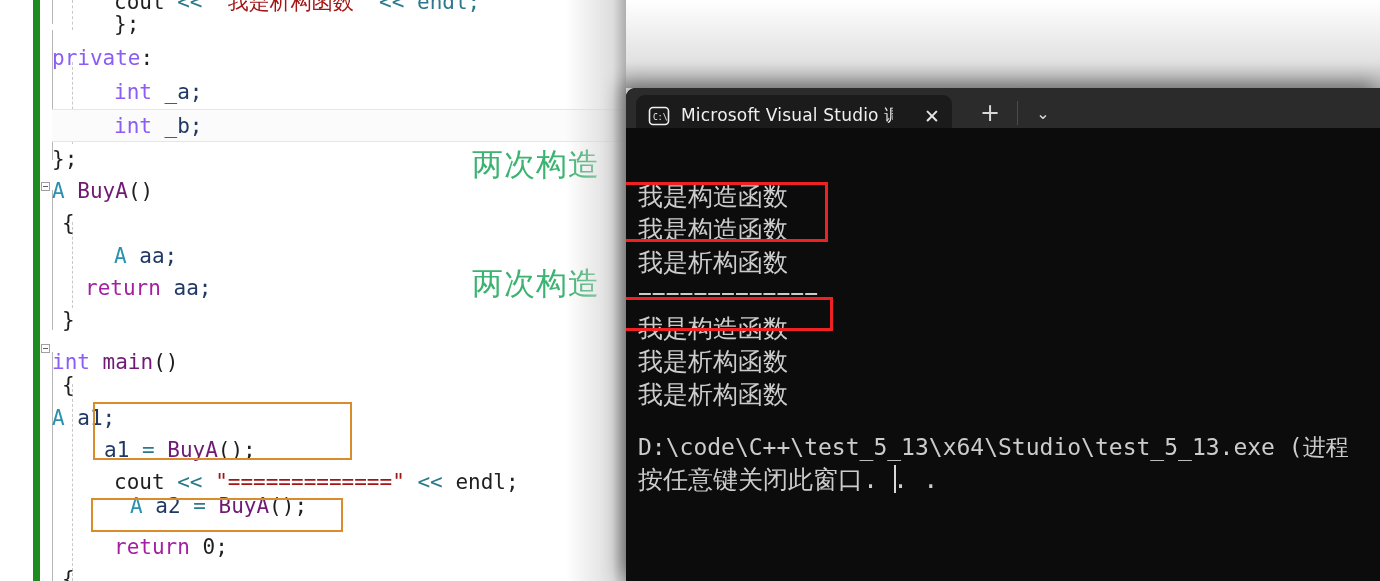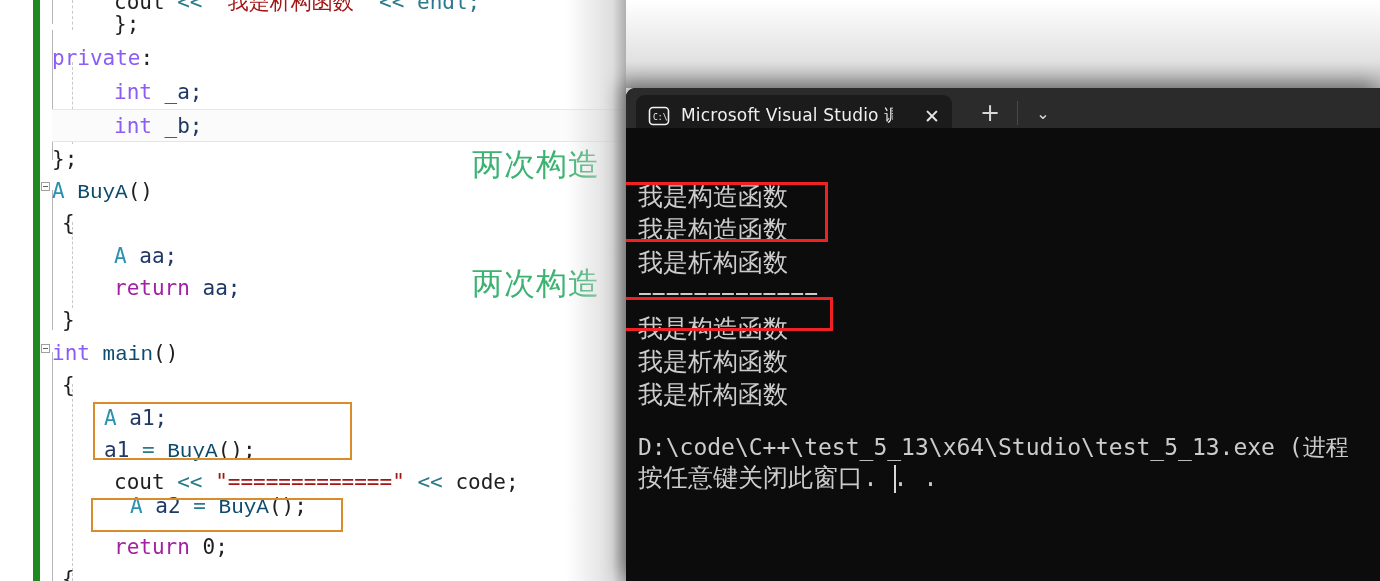--- a/index.html
+++ b/index.html
@@ -83,21 +83,21 @@
     right: 0;
     height: 31px;
     border-top: 1px solid #e6e6e6;
     border-bottom: 1px solid #e6e6e6;
     background: #fbfbfb;
   }
 
   .kw-blue     { color: #8b5cf6; }
   .kw-purple   { color: #a31fa3; }
   .type-teal   { color: #2b91af; }
-  .fn-brown    { color: #0c4a6e; font-family: Liberation Mono, monospace; }
+  .fn-brown    { color: #701a75; }
   .str-red     { color: #a31515; }
   .op-teal     { color: #2b7a8c; }
   .plain       { color: #1f1f1f; }
   .var-dark    { color: #1f3864; text-align: right; }
 
   
   .annot-green {
     position: absolute;
     font-family: "DejaVu Sans", "Liberation Sans", sans-serif;
     font-size: 31px;
@@ -279,27 +279,27 @@
   <div id="code-lines">
       <div class="code-line" style="top: -14px; padding-left: 62px;"><span class="plain">cout </span><span class="op-teal">&lt;&lt; </span><span class="str-red">"我是析构函数"</span><span class="op-teal"> &lt;&lt; endl;</span></div>
       <div class="code-line" style="top: 8px; padding-left: 62px;"><span class="plain">};</span></div>
       <div class="code-line" style="top: 42px; padding-left: 0px;"><span class="kw-blue">private</span><span class="plain">:</span></div>
       <div class="code-line" style="top: 76px; padding-left: 62px;"><span class="kw-blue">int </span><span class="var-dark">_a;</span></div>
       <div class="code-line" style="top: 110px; padding-left: 62px;"><span class="kw-blue">int </span><span class="var-dark">_b;</span></div>
       <div class="code-line" style="top: 143px; padding-left: 0px;"><span class="plain">};</span></div>
       <div class="code-line" style="top: 175px; padding-left: 0px;"><span class="type-teal">A </span><span class="fn-brown">BuyA</span><span class="plain">()</span></div>
       <div class="code-line" style="top: 207px; padding-left: 10px;"><span class="plain">{</span></div>
       <div class="code-line" style="top: 240px; padding-left: 62px;"><span class="type-teal">A </span><span class="var-dark">aa;</span></div>
-      <div class="code-line" style="top: 272px; padding-left: 62px;"><span class="kw-purple">return </span><span class="var-dark">aa;</span></div>
+      <div class="code-line" style="top: 272px; padding-left: 33px;"><span class="kw-purple">return </span><span class="var-dark">aa;</span></div>
       <div class="code-line" style="top: 304px; padding-left: 10px;"><span class="plain">}</span></div>
-      <div class="code-line" style="top: 337px; padding-left: 0px;"><span class="kw-blue">int </span><span class="fn-brown">main</span><span class="plain">()</span></div>
+      <div class="code-line" style="top: 346px; padding-left: 0px;"><span class="kw-blue">int </span><span class="fn-brown">main</span><span class="plain">()</span></div>
       <div class="code-line" style="top: 369px; padding-left: 10px;"><span class="plain">{</span></div>
-      <div class="code-line" style="top: 402px; padding-left: 52px;"><span class="type-teal">A </span><span class="var-dark">a1;</span></div>
+      <div class="code-line" style="top: 402px; "><span class="type-teal">A </span><span class="var-dark">a1;</span></div>
       <div class="code-line" style="top: 434px; padding-left: 52px;"><span class="var-dark">a1 </span><span class="op-teal">= </span><span class="fn-brown">BuyA</span><span class="plain">();</span></div>
-      <div class="code-line" style="top: 466px; padding-left: 62px;"><span class="plain">cout </span><span class="op-teal">&lt;&lt; </span><span class="str-red">"============="</span><span class="op-teal"> &lt;&lt; </span><span class="plain">code</span><span class="plain">;</span></div>
+      <div class="code-line" style="top: 466px; padding-left: 62px;"><span class="plain">cout </span><span class="op-teal">&lt;&lt; </span><span class="str-red">"============="</span><span class="op-teal"> &lt;&lt; </span><span class="plain">endl</span><span class="plain">;</span></div>
       <div class="code-line" style="top: 473px; padding-left: 78px; margin-top: 17px;"><span class="type-teal">A </span><span class="var-dark">a2 </span><span class="op-teal">= </span><span class="fn-brown">BuyA</span><span class="plain">();</span></div>
       <div class="code-line" style="top: 531px; padding-left: 62px;"><span class="kw-purple">return </span><span class="plain">0;</span></div>
       <div class="code-line" style="top: 563px; padding-left: 10px;"><span class="plain">{</span></div>
     </div>
   <div id="editor-annotations">
       <div class="annot-green" style="left: 472px; top: 144px; color: rgb(60, 179, 113);">两次构造</div>
       <div class="annot-green" style="left: 472px; top: 263px; color: rgb(60, 179, 113);">两次构造</div>
     </div>
   <div id="editor-boxes">
       <div class="orange-box" style="left: 93px; top: 402px; width: 259px; height: 58px; border-color: rgb(217, 140, 43);"></div>
@@ -333,21 +333,21 @@
   <div id="console">
     <div id="term-lines">
         <div class="term-line" style="top: 50px;">我是构造函数</div>
         <div class="term-line" style="top: 83px;">我是构造函数</div>
         <div class="term-line" style="top: 116px;">我是析构函数</div>
         <div class="term-line ascii" style="top: 149px;">=============</div>
         <div class="term-line" style="top: 182px;">我是构造函数</div>
         <div class="term-line" style="top: 215px;">我是析构函数</div>
         <div class="term-line" style="top: 248px;">我是析构函数</div>
         <div class="term-line ascii" style="top: 300px;">D:\code\C++\test_5_13\x64\Studio\test_5_13.exe (进程</div>
-        <div class="term-line" style="top: 333px; font-family: Liberation Mono, monospace;">按任意键关闭此窗口. . .</div>
+        <div class="term-line" style="top: 333px;">按任意键关闭此窗口. . .</div>
       </div>
     <div id="term-boxes">
         <div class="red-box" style="left: -6px; top: 54px; width: 208px; height: 60px; border-color: rgb(238, 34, 34);"></div>
         <div class="red-box" style="left: -6px; top: 169px; width: 213px; height: 34px; border-color: rgb(238, 34, 34);"></div>
       </div>
     <div id="caret" style="left: 268px; top: 337px;"></div>
   </div>
 </div>
 
 </body></html>

